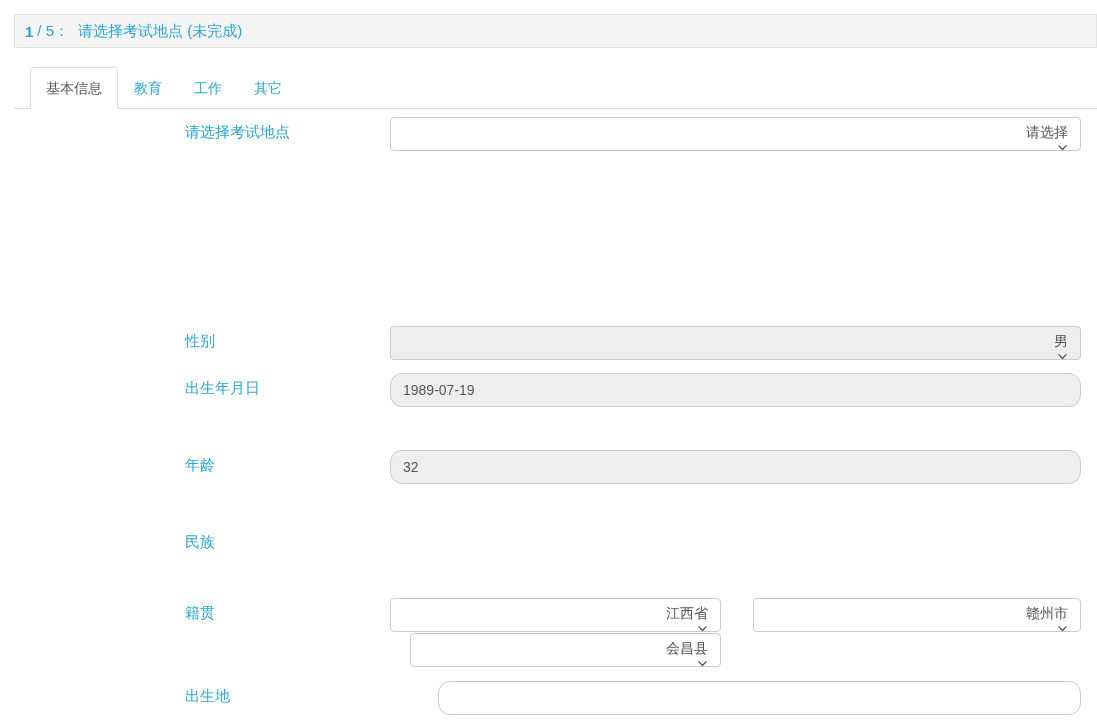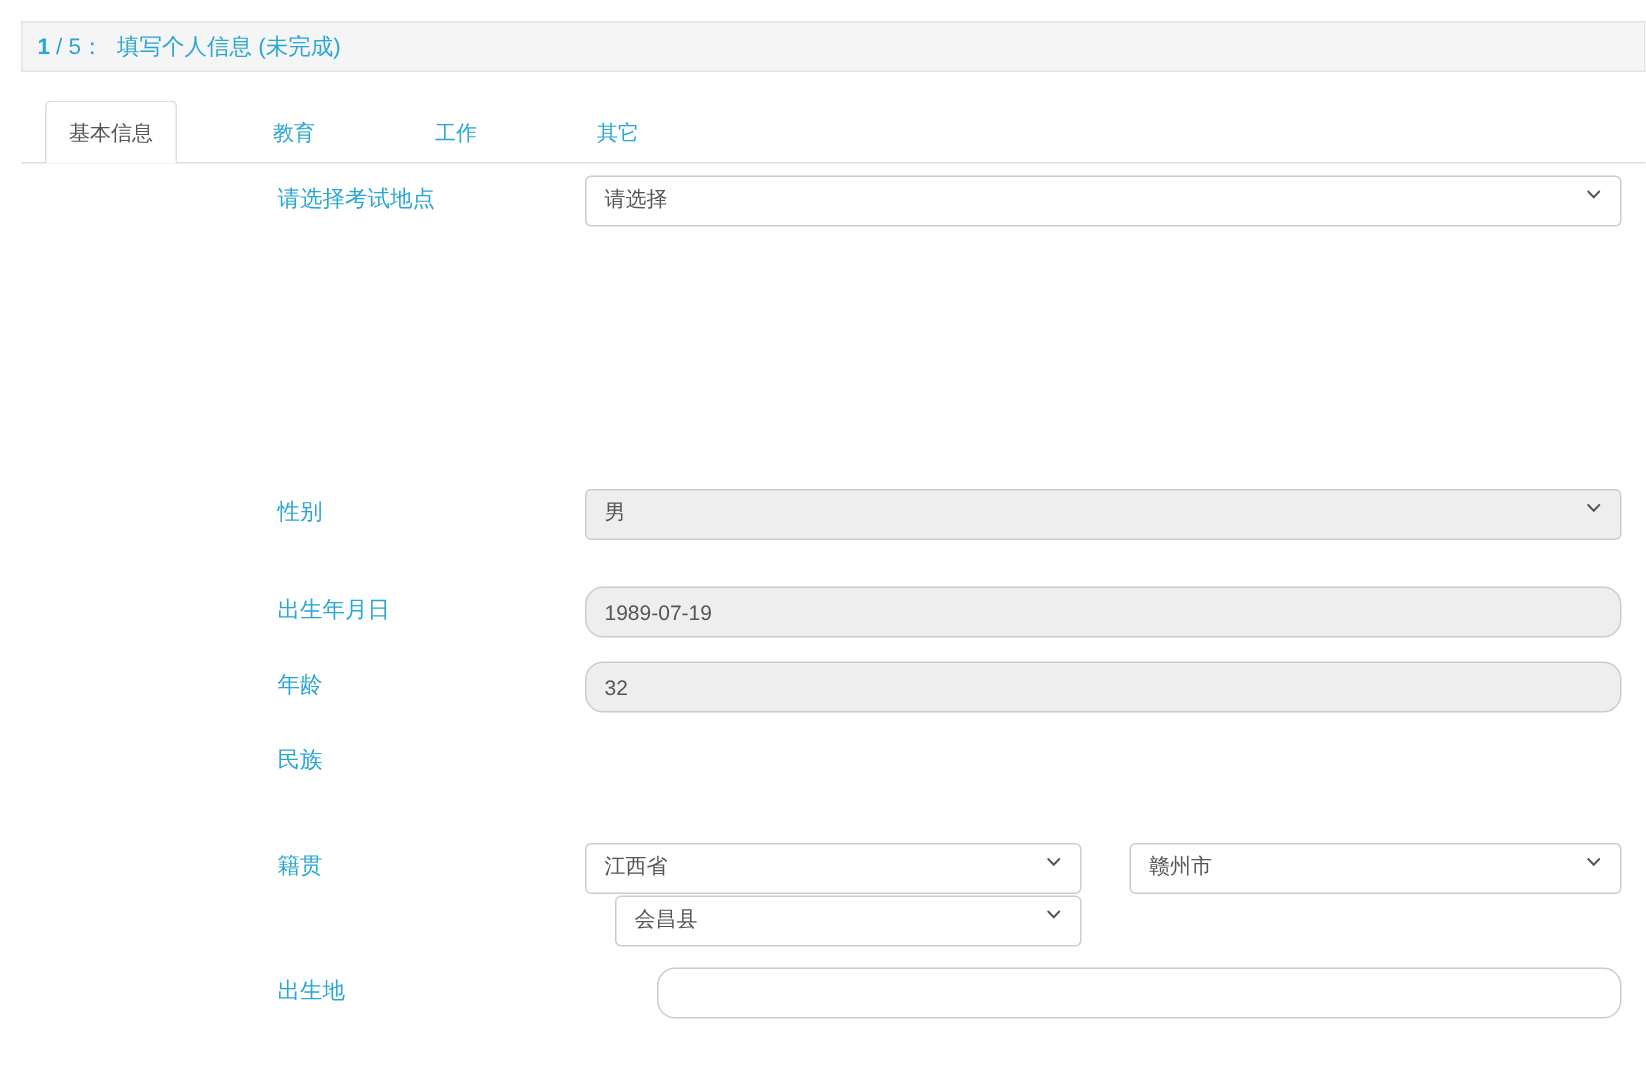--- a/index.html
+++ b/index.html
@@ -27,21 +27,20 @@
   .step-rest { margin-left:4px; }
   .step-title { margin-left:9px; }
 
   
   .tabbar {
     margin:19px 0 0 14px;
     padding-left:16px;
     border-bottom:1px solid #ddd;
     display:flex;
     align-items:flex-end;
-    gap:48px;
   }
   .tab {
     padding:10px 15px;
     font-size:14px;
     line-height:20px;
     color:var(--accent);
     cursor:pointer;
     border:1px solid transparent;
     border-radius:4px 4px 0 0;
     margin-bottom:-1px;
@@ -50,70 +49,71 @@
   .tab.active {
     background:#fff;
     color:#555;
     border-color:#ddd;
     border-bottom-color:#fff;
     cursor:default;
   }
 
   
   .form { margin:8px 16px 0 185px; }
-  .form-row { display:flex; margin-bottom:16px; }
+  .form-row { display:flex; margin-bottom:43px; }
   .form-row .flabel {
     flex:0 0 205px;
     padding-top:6px;
     font-size:15px;
     font-weight:normal;
     color:var(--accent);
   }
   .control { flex:1; min-width:0; }
 
   .row-exam       { margin-bottom:175px; }
-  .row-gender     { margin-bottom:31px; }
+  .row-gender     { margin-bottom:13px; }
   .row-ethnicity  { margin-bottom:46px; }
   .row-native     { margin-bottom:14px; }
   .row-birthplace { margin-bottom:0;gap:48px; }
 
   .sel, .tinput {
     width:100%;
     height:34px;
     border:1px solid #ccc;
     border-radius:4px;
     background:#fff;
     color:#555;
     font-size:14px;
     font-family:inherit;
     padding:6px 12px;
   }
   .sel {
     display:flex;
-    align-items:flex-start;
+    align-items:flex-end;
     justify-content:space-between;
     cursor:pointer;
+    flex-direction:column;
   }
   .sel.disabled { background:#eee; cursor:default; }
   .tinput { display:block; outline:none;border-radius:12px; }
   .tinput.disabled { background:#eee; }
   .sel .chev { flex:0 0 auto; margin-left:8px; display:flex; align-items:center; }
 
   .np-row1 { display:flex; gap:32px; }
   .np-prov { flex:0 0 331px; }
   .np-city { flex:1; }
   .np-row2 { margin-top:1px; width:331px;padding-left:20px; }
 </style>
 </head>
 <body>
 
 <div class="step-header">
   <span class="step-num">1</span>
   <span class="step-rest">/ 5：</span>
-  <span class="step-title">填写个人信息 (未完成)</span>
+  <span class="step-title">请选择考试地点 (未完成)</span>
 </div>
 
 <div class="tabbar">
   <div class="tab active">基本信息</div>
   <div class="tab">教育</div>
   <div class="tab">工作</div>
   <div class="tab">其它</div>
 </div>
 
 <div class="form">

